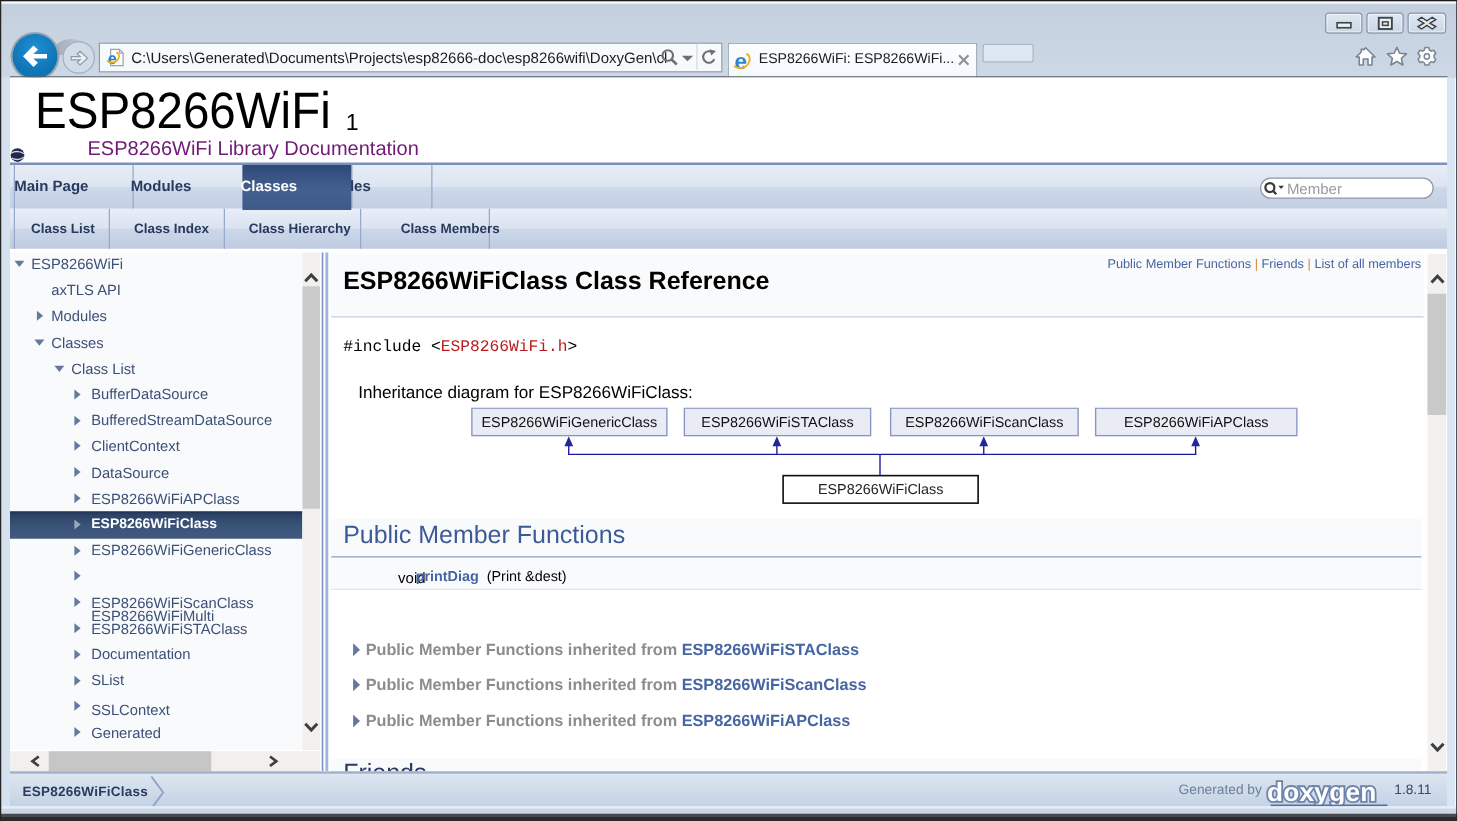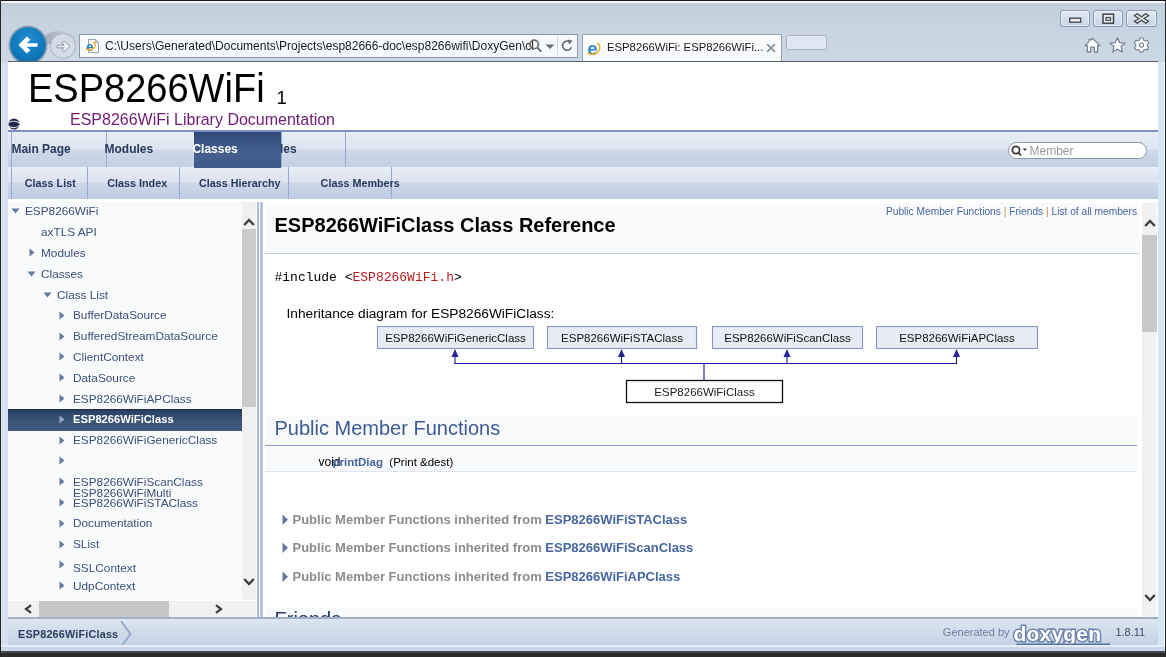--- a/index.html
+++ b/index.html
@@ -235,21 +235,21 @@
           <path d="M0.5 0.5 L5.5 4.5 L0.5 8.5 Z" fill="#67789f"></path>
         </svg>
       <div class="trow" style="left:65.5px;top:332.1px;">SList</div>
       <svg class="abs" style="left:51.5px;top:358.4px;" width="6" height="9" viewBox="0 0 6 9">
           <path d="M0.5 0.5 L5.5 4.5 L0.5 8.5 Z" fill="#67789f"></path>
         </svg>
       <div class="trow" style="left:65.5px;top:356px;">SSLContext</div>
       <svg class="abs" style="left:51.5px;top:379.2px;" width="6" height="9" viewBox="0 0 6 9">
           <path d="M0.5 0.5 L5.5 4.5 L0.5 8.5 Z" fill="#67789f"></path>
         </svg>
-      <div class="trow" style="left:65.5px;top:373.7px;">UdpContext</div>
+      <div class="trow" style="left:65.5px;top:373.7px;">Generated</div>
     </div>
 
     <div class="abs" style="left:234px;top:140px;width:14px;height:398px;background:#f1f0ee;">
       <div class="abs" style="left:0;top:27px;width:14px;height:178px;background:#cbcbcb;"></div>
       <svg class="abs" style="left:1px;top:16px;" width="12" height="9" viewBox="0 0 12 9">
           <path d="M1.2 7 L6 2 L10.8 7" fill="none" stroke="#3f3f3f" stroke-width="2.4"></path>
         </svg>
       <svg class="abs" style="left:1px;top:375px;" width="12" height="9" viewBox="0 0 12 9">
           <path d="M1.2 2 L6 7 L10.8 2" fill="none" stroke="#3f3f3f" stroke-width="2.4"></path>
         </svg>

